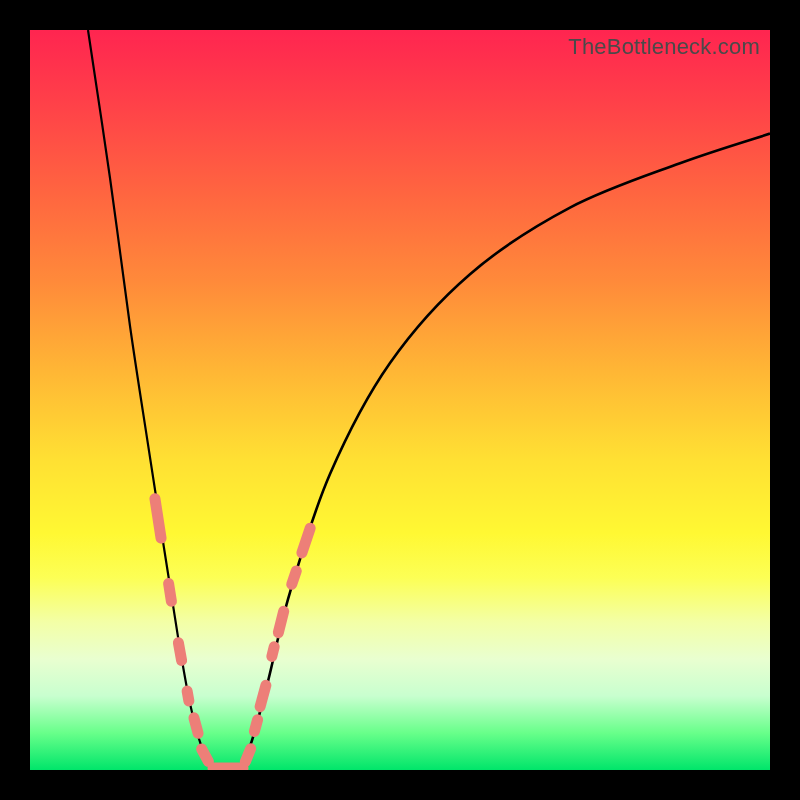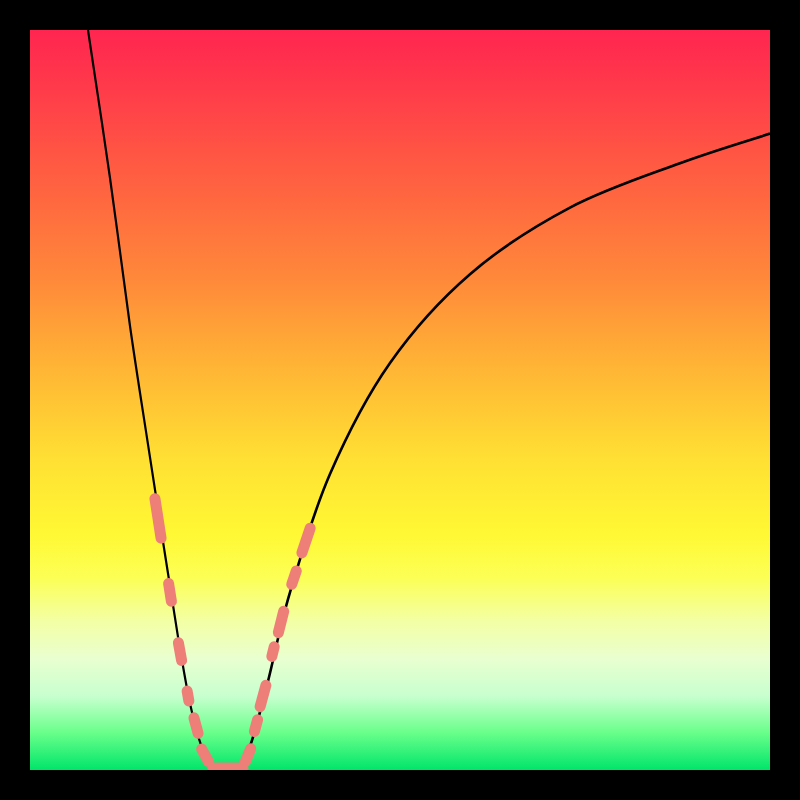--- a/index.html
+++ b/index.html
@@ -65,20 +65,21 @@
   .curve-right {
     stroke-width: 2.6;
   }
 </style>
 </head>
 <body>
 
 <div class="frame">
   <div class="plot">
 
+    <div class="watermark">TheBottleneck.com</div>
 
     <svg class="curves" width="740" height="740" viewBox="0 0 740 740">
       <g>
           <path class="curve" d="M 58 0 C 61.666666666666664 24.666666666666668, 73 98.66666666666666, 80 148 C 87 197.33333333333334, 93.66666666666667 251.6, 100 296 C 106.33333333333333 340.4, 112.33333333333333 377.4, 118 414.4 C 123.66666666666667 451.4, 129 485.93333333333334, 134 518 C 139 550.0666666666666, 143.66666666666666 580.9, 148 606.8 C 152.33333333333334 632.6999999999999, 156 654.9, 160 673.4 C 164 691.9, 168 706.6999999999999, 172 717.8 C 176 728.9, 182 736.3, 184 740"></path>
           <path class="curve curve-right" d="M 210 740 C 212 735.0666666666666, 217.33333333333334 725.1999999999999, 222 710.4 C 226.66666666666666 695.6, 231.66666666666666 675.8666666666667, 238 651.2 C 244.33333333333334 626.5333333333334, 249.66666666666666 596.9333333333333, 260 562.4 C 270.3333333333333 527.8666666666667, 283.3333333333333 482.23333333333335, 300 444 C 316.6666666666667 405.76666666666665, 336.6666666666667 366.29999999999995, 360 332.99999999999994 C 383.3333333333333 299.69999999999993, 410 270.09999999999997, 440 244.2 C 470 218.3, 505 196.10000000000002, 540 177.60000000000002 C 575 159.10000000000002, 616.6666666666666 145.5333333333334, 650 133.20000000000005 C 683.3333333333334 120.86666666666672, 725 108.53333333333336, 740 103.60000000000002"></path>
         </g>
       <g>
           <line x1="124.9473874733965" y1="468.6343338902423" x2="131.0526125266035" y2="508.16566610975764" stroke="#ed7f78" stroke-width="11" stroke-linecap="round"></line>
           <line x1="138.59839328769002" y1="553.5098088533481" x2="141.40160671230998" y2="571.2901911466519" stroke="#ed7f78" stroke-width="11" stroke-linecap="round"></line>
           <line x1="148.4040772017847" y1="612.7426284699051" x2="151.5959227982153" y2="630.457371530095" stroke="#ed7f78" stroke-width="11" stroke-linecap="round"></line>

